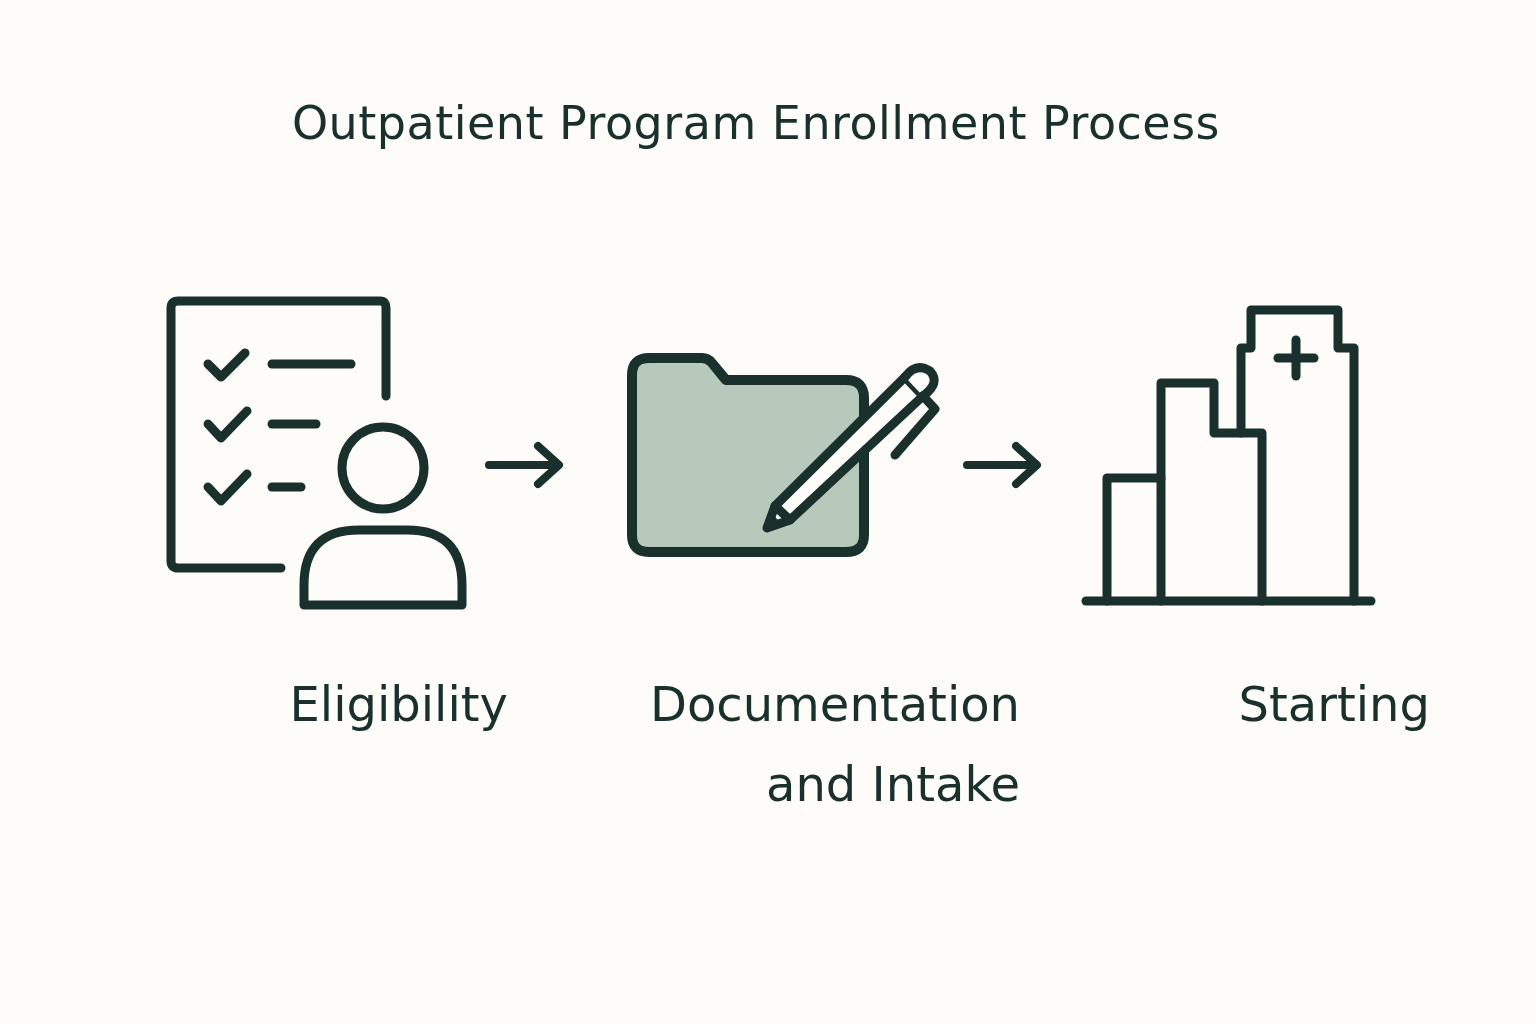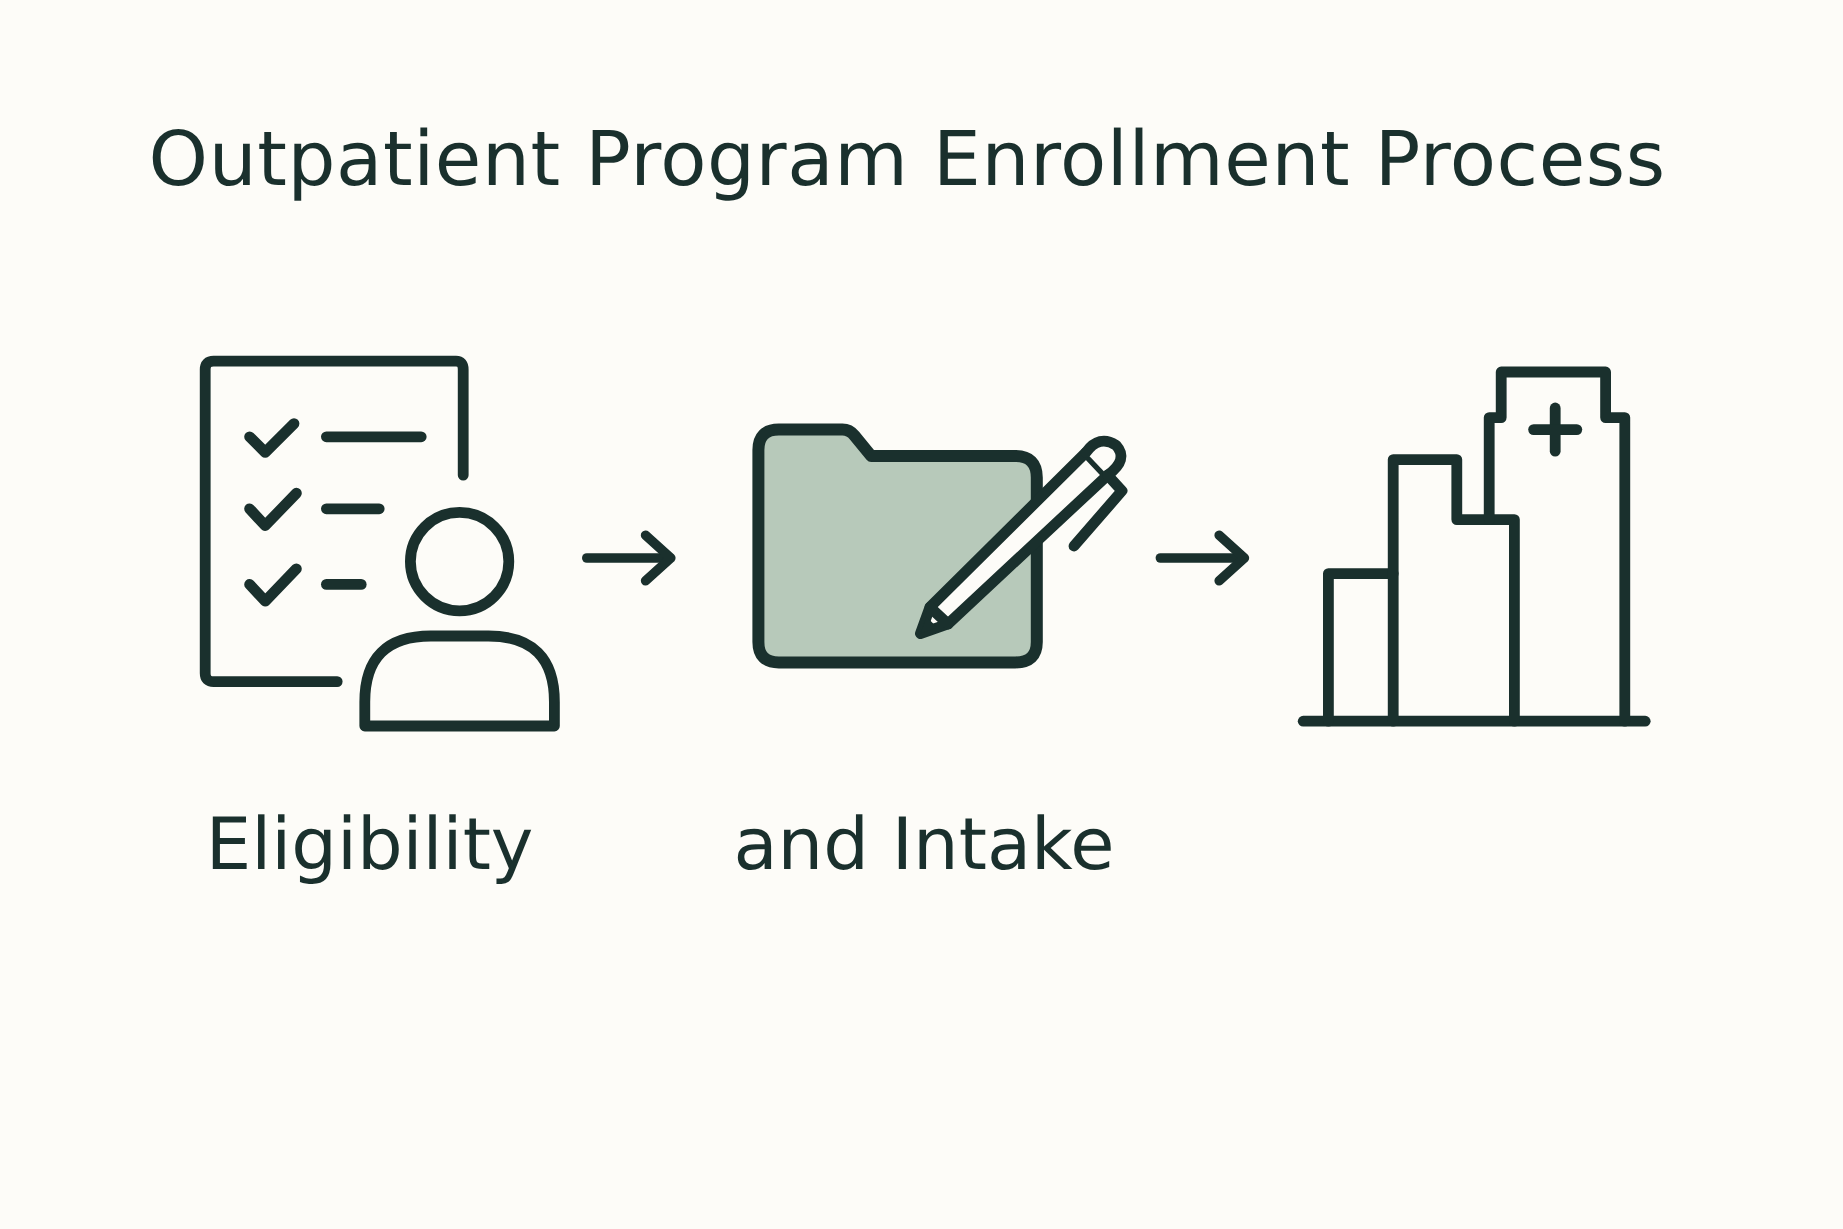--- a/index.html
+++ b/index.html
@@ -1,21 +1,21 @@
 <!DOCTYPE html>
 <html><head>
 <meta charset="utf-8">
 <style>
   html, body { margin:0; padding:0; }
   body { width:1536px; height:1024px; background:#fdfcf8; position:relative; overflow:hidden;
          font-family:"DejaVu Sans", sans-serif; color:#1a302d; }
   .title { position:absolute; left:0; width:1512px; top:96px; text-align:center;
-           font-size:63px; font-weight:500; letter-spacing:0.5px; }
+           font-size:46px; font-weight:500; letter-spacing:0.5px; }
   .icon { position:absolute; }
-  .label { position:absolute; text-align:center; font-size:60px; font-weight:500; line-height:80px; }
+  .label { position:absolute; text-align:right; font-size:48px; font-weight:500; line-height:80px; }
   .arrow { position:absolute; }
 </style>
 </head>
 <body>
 
 <div class="title">Outpatient Program Enrollment Process</div>
 
 <svg class="icon" style="left:150px;top:280px" width="340" height="340" viewBox="150 280 340 340">
   <g fill="none" stroke="#1a302d" stroke-width="9" stroke-linecap="round" stroke-linejoin="round">
     <path d="M281 568 H178 Q171 568 171 561 V308 Q171 301 178 301 H380 Q386 301 386 308 V396"></path>
@@ -63,16 +63,18 @@
     <path d="M1241 433 V348 H1251 V310 H1338 V348 H1354 V601"></path>
     <line x1="1296" y1="340" x2="1296" y2="376"></line>
     <line x1="1278" y1="358" x2="1314" y2="358"></line>
   </g>
 </svg>
 
 <div class="label" style="left:108px;width:400px;top:664px">
   <div>Eligibility</div>
 </div>
 <div class="label" style="left:520px;width:500px;top:664px">
+  <div>Documentation</div>
   <div>and Intake</div>
 </div>
 <div class="label" style="left:1040px;width:390px;top:664px">
+  <div>Starting</div>
 </div>
 
 </body></html>

